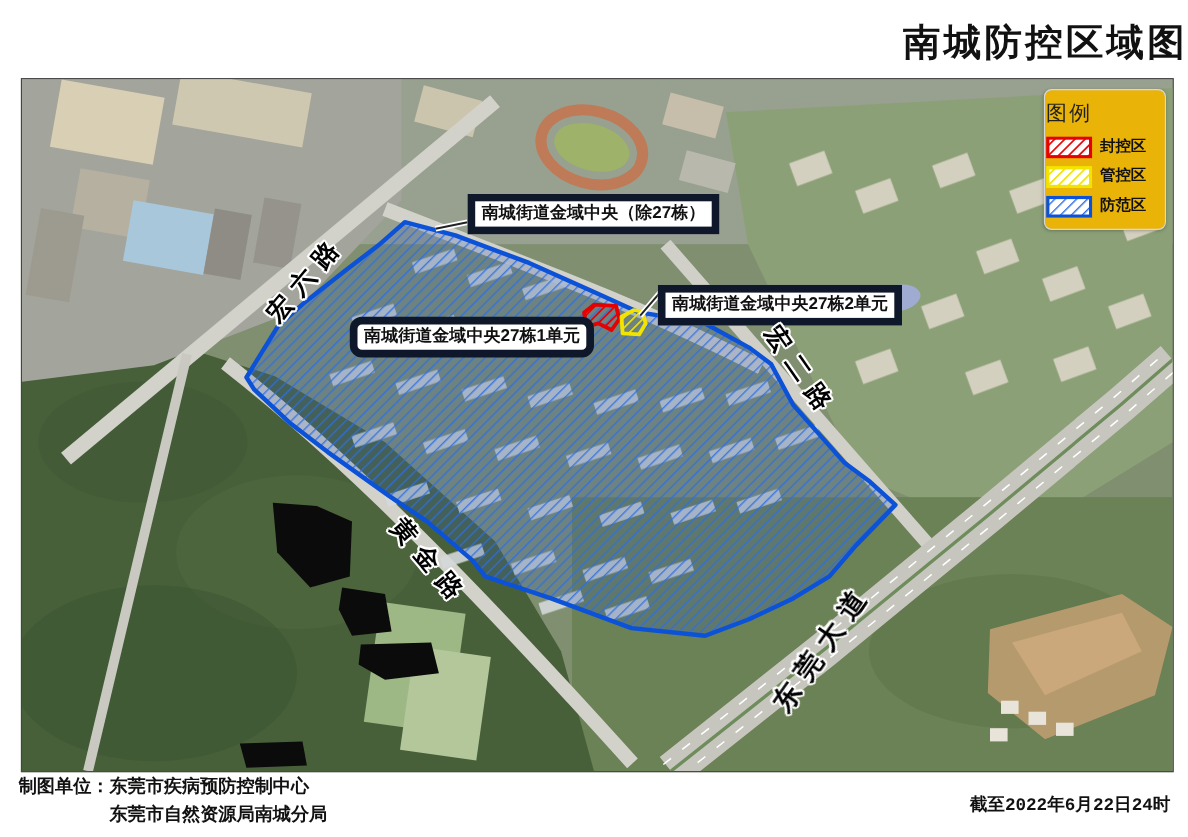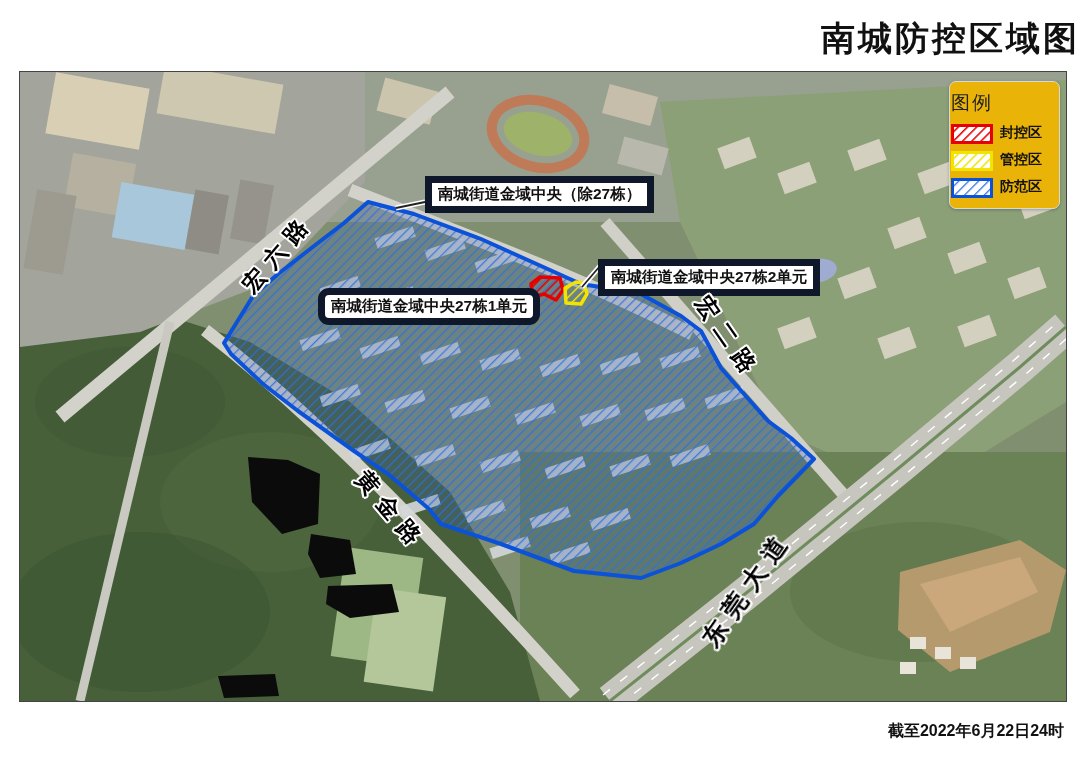--- a/index.html
+++ b/index.html
@@ -26,21 +26,21 @@
           border:1px solid #d8d8d8;border-radius:7px;padding:8px 6px 10px 1px;
           box-shadow:0 1px 3px rgba(0,0,0,.25);}
   .legend-title{font-size:19px;color:#222;letter-spacing:2px;margin:0 0 8px 0;}
   .legend-item{display:flex;align-items:flex-start;margin-top:7px;}
   .legend-item svg{flex:0 0 auto;display:block;}
   .legend-item .lab{font-size:14px;font-weight:600;color:#111;margin-left:7px;white-space:nowrap;}
   
   .credits{position:absolute;left:17px;top:703px;display:flex;
            font-size:16.5px;font-weight:700;color:#111;line-height:25px;}
   .credits .lines div{white-space:nowrap;}
-  .cutoff{position:absolute;right:16px;top:721px;font-size:16px;font-weight:600;color:#111;}
+  .cutoff{position:absolute;right:16px;top:721px;font-size:16px;font-weight:600;color:#111;font-family:Liberation Mono, monospace;}
 </style>
 </head>
 <body>
 
 <div class="page">
 
   <div class="title">南城防控区域图</div>
 
   <div class="map-frame">
 
@@ -227,15 +227,22 @@
         <svg width="42" height="20">
           <rect x="1.5" y="1.5" width="39" height="17" fill="#ffffff"></rect>
           <rect x="1.5" y="1.5" width="39" height="17" fill="url(#patBlue)"></rect>
           <rect x="1.5" y="1.5" width="39" height="17" fill="none" stroke="#0b52d8" stroke-width="3"></rect>
         </svg>
         <span class="lab">防范区</span>
       </div>
     </div>
   </div>
 
+  <div class="credits">
+    <span>制图单位：</span>
+    <div class="lines">
+      <div>东莞市疾病预防控制中心</div>
+      <div>东莞市自然资源局南城分局</div>
+    </div>
+  </div>
   <div class="cutoff">截至2022年6月22日24时</div>
 
 </div>
 
 </body></html>

